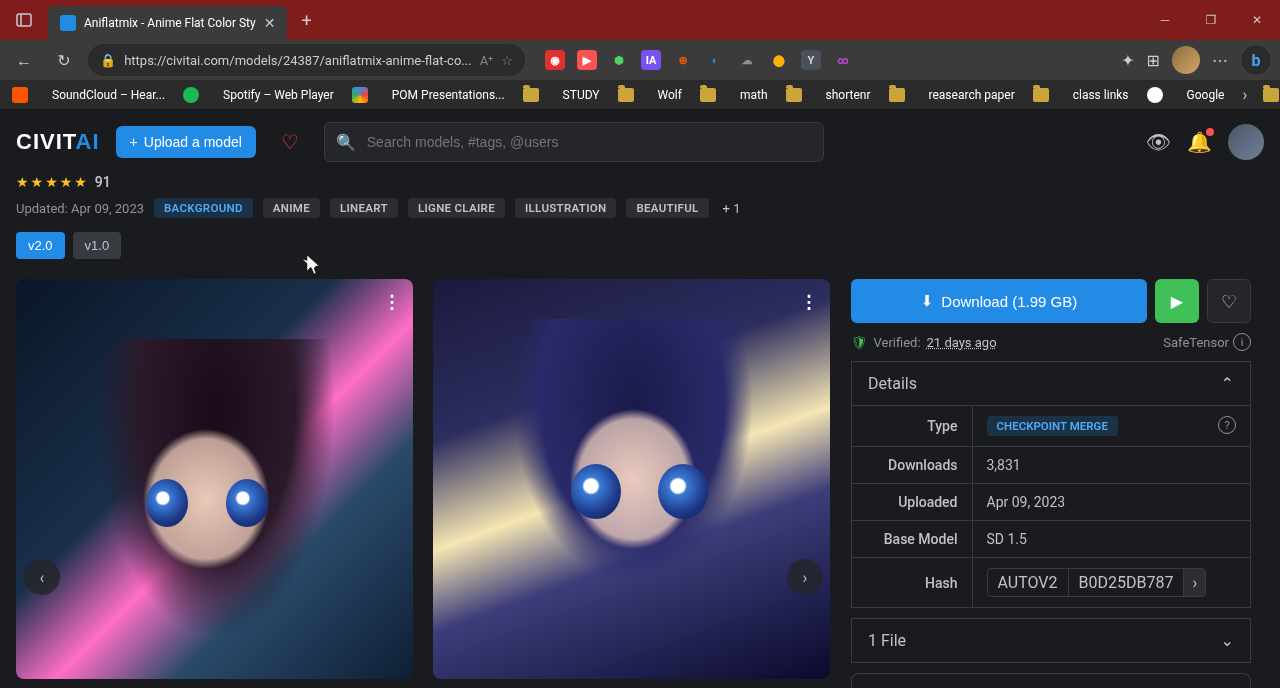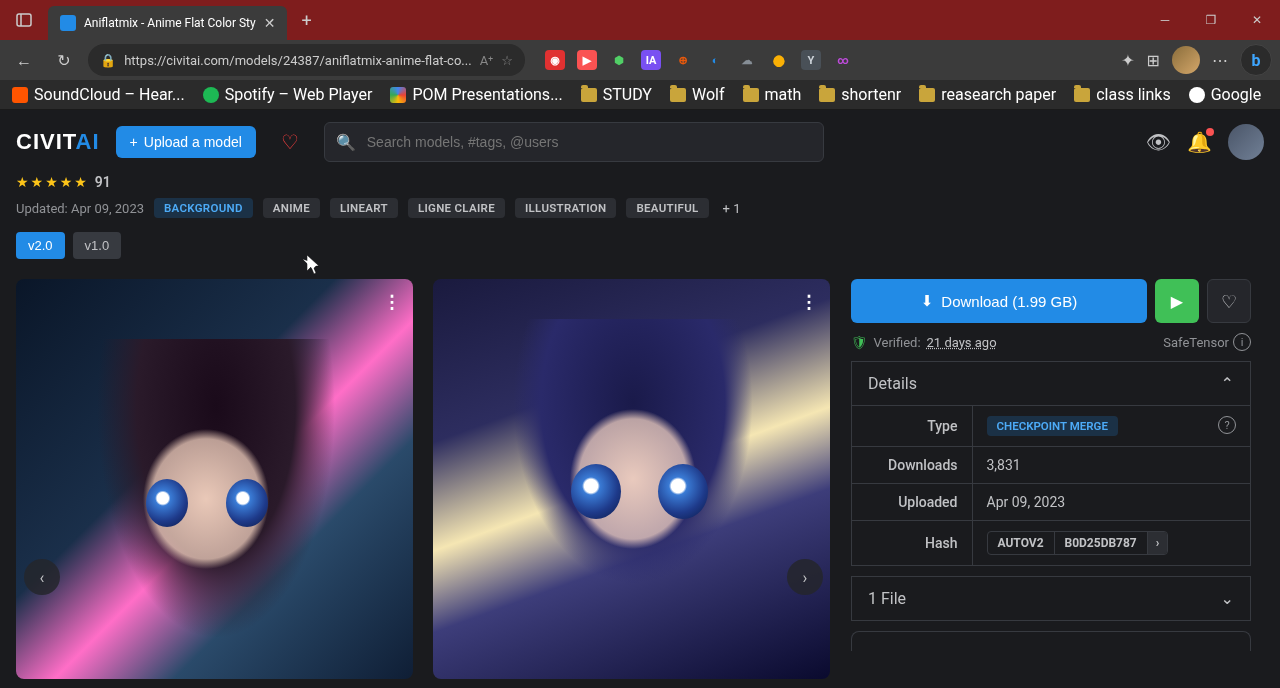--- a/index.html
+++ b/index.html
@@ -21,21 +21,21 @@
 .urlbox { flex: 0 0 410px; height: 32px; background: #2b2b2b; border-radius: 16px; display: flex; align-items: center; padding: 0 12px; gap: 8px; color: #ccc; font-size: 13px; }
 .urlbox .lock { color: #888; }
 .urlbox .url { flex: 1; white-space: nowrap; overflow: hidden; text-overflow: ellipsis; }
 .addr-icons { display: flex; gap: 12px; align-items: center; margin-left: 12px; }
 .ext-icon { width: 20px; height: 20px; border-radius: 4px; display: flex; align-items: center; justify-content: center; font-size: 11px; font-weight: bold; }
 .addr-right { margin-left: auto; display: flex; gap: 12px; align-items: center; }
 .avatar-small { width: 28px; height: 28px; border-radius: 50%; background: linear-gradient(135deg,#8a6d3b,#d4a76a); }
 .bing-circle { width: 32px; height: 32px; border-radius: 50%; background: #2b2b2b; display: flex; align-items: center; justify-content: center; color: #3ea6ff; font-weight: bold; border: 1px solid #444; }
 
 .bookbar { height: 30px; background: #2b2b2b; display: flex; align-items: center; padding: 0 12px; gap: 18px; border-bottom: 1px solid #1a1a1a; }
-.bookmark { display: flex; align-items: center; gap: 6px; font-size: 16px; color: #fff; white-space: nowrap; }
+.bookmark { display: flex; align-items: center; gap: 24px; font-size: 12px; color: #fff; white-space: nowrap; }
 .bm-icon { width: 16px; height: 16px; border-radius: 3px; }
 .folder-icon { width: 16px; height: 14px; background: #c9a53b; border-radius: 2px; position: relative; }
 .folder-icon::before { content: ''; position: absolute; top: -3px; left: 0; width: 7px; height: 3px; background: #c9a53b; border-radius: 2px 2px 0 0; }
 .book-right { margin-left: auto; display: flex; align-items: center; gap: 16px; }
 
 
 .site { height: 578px; overflow: hidden; }
 .site-header { height: 64px; display: flex; align-items: center; padding: 0 16px; gap: 16px; }
 .logo { font-weight: 800; font-size: 22px; letter-spacing: 1px; color: #fff; font-family: 'Arial Black', sans-serif; }
 .logo .ai { color: #228be6; }
@@ -84,21 +84,21 @@
 
 .panel { border: 1px solid #373a40; border-radius: 0; overflow: hidden; }
 .panel-head { padding: 12px 16px; display: flex; align-items: center; justify-content: space-between; color: #c1c2c5; font-size: 16px; cursor: pointer; }
 .detail-table { width: 100%; border-collapse: collapse; }
 .detail-table tr { border-top: 1px solid #373a40; }
 .detail-table td { padding: 10px 14px; font-size: 14px; }
 .detail-table td:first-child { color: #c1c2c5; font-weight: 500; width: 120px; border-right: 1px solid #373a40; text-align: right; }
 .badge { display: inline-block; background: rgba(34,139,230,0.2); color: #4dabf7; padding: 3px 10px; border-radius: 4px; font-size: 11.5px; font-weight: 600; }
 .info-icon { float: right; width: 18px; height: 18px; border: 1.5px solid #909296; border-radius: 50%; display: inline-flex; align-items: center; justify-content: center; font-size: 11px; color: #909296; }
 .hash-group { display: flex; border: 1px solid #373a40; border-radius: 4px; overflow: hidden; width: fit-content; }
-.hash-group span { padding: 4px 10px; font-size: 12px; font-weight: 700; }
+.hash-group span { padding: 4px 10px; font-size: 16px; font-weight: 400; }
 .hash-group span:not(:last-child) { border-right: 1px solid #373a40; }
 .hash-group .arrow { padding: 4px 8px; background: #2c2e33; cursor: pointer; }
 
 .cursor { position: absolute; left: 307px; top: 255px; width: 14px; height: 20px; pointer-events: none; z-index: 100; }
 .cursor::before { content: ''; position: absolute; border-left: 2px solid #fff; border-top: 2px solid #fff; width: 0; height: 0; border-style: solid; border-width: 0 6px 14px 0; border-color: transparent transparent #fff transparent; transform: rotate(-45deg); }
 
 
 .face { position: absolute; width: 180px; height: 200px; background: radial-gradient(ellipse 90px 100px at center, rgba(255,220,200,0.9) 0%, rgba(255,220,200,0.7) 60%, transparent 70%); border-radius: 50%; }
 .img1 .face { left: 100px; top: 120px; }
 .img2 .face { left: 110px; top: 100px; }
@@ -313,20 +313,24 @@
                 </tr>
             <tr>
                   <td>Downloads</td>
                   <td>3,831</td>
                 </tr>
             <tr>
                   <td>Uploaded</td>
                   <td>Apr 09, 2023</td>
                 </tr>
             <tr>
+                  <td>Base Model</td>
+                  <td>SD 1.5</td>
+                </tr>
+            <tr>
                   <td>Hash</td>
                   <td>
               <div class="hash-group">
                 <span>AUTOV2</span>
                 <span>B0D25DB787</span>
                 <span class="arrow">›</span>
               </div>
             </td>
                 </tr>
           </tbody>

